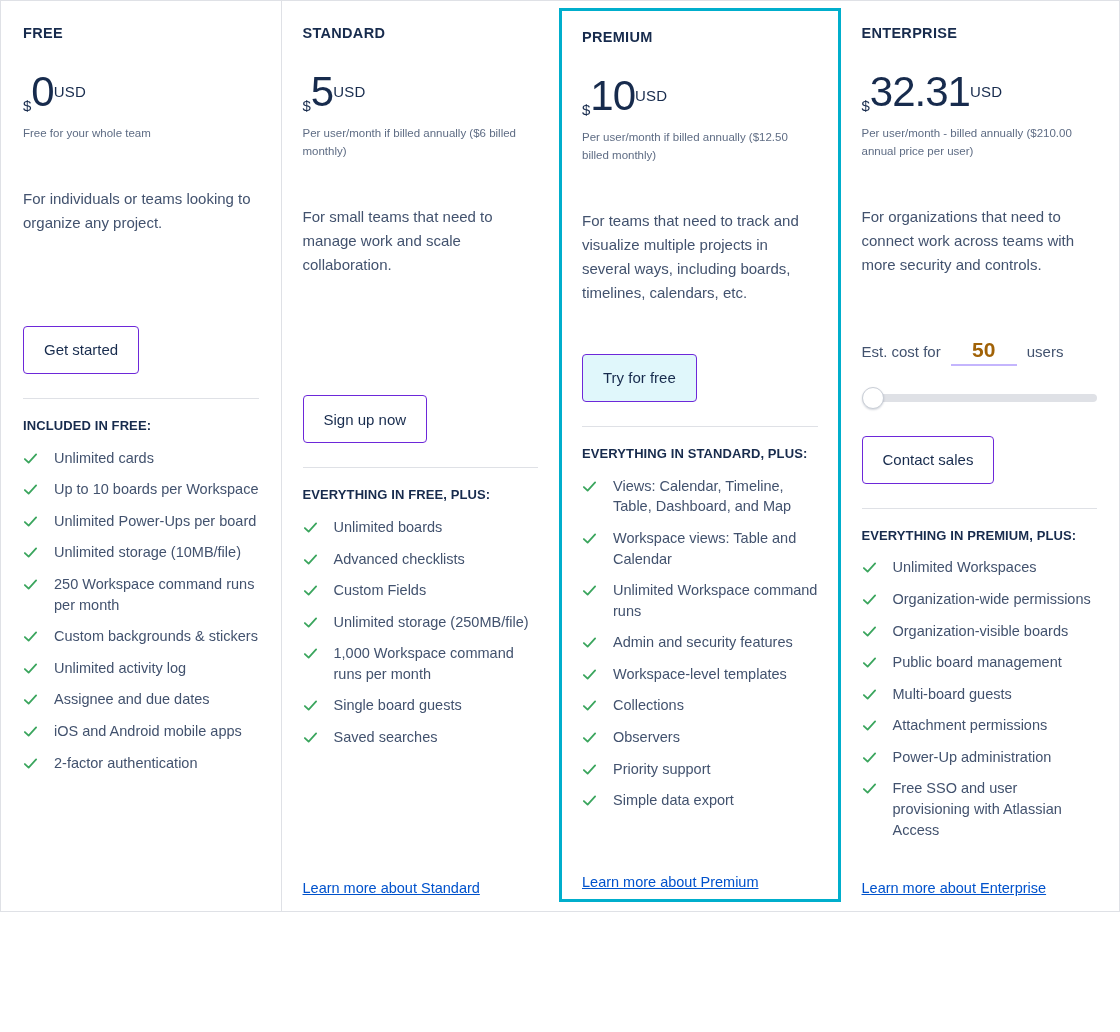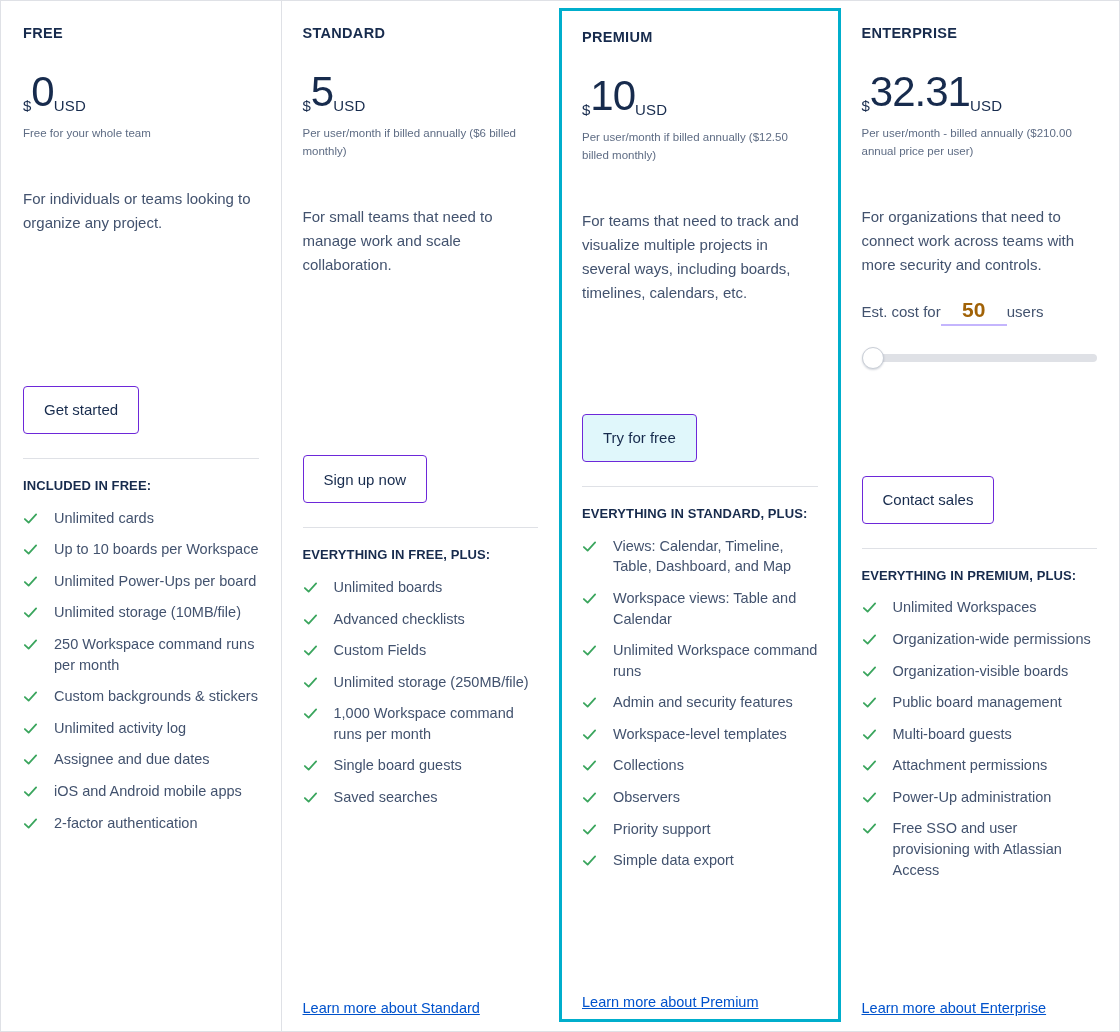--- a/index.html
+++ b/index.html
@@ -8,21 +8,21 @@
     width: 1120px;
     height: 1032px;
     background: #ffffff;
     font-family: "Liberation Sans", sans-serif;
     -webkit-font-smoothing: antialiased;
   }
 
   #pricing-table {
     position: relative;
     width: 1120px;
-    height: 1032px;
+    height: 912px;
     display: flex;
     border: 1px solid #dfe1e6;
     border-left: 1px solid #dfe1e6;
     background: #ffffff;
   }
 
   .plan-column {
     position: relative;
     flex: 1 1 0;
     min-width: 0;
@@ -84,21 +84,21 @@
     color: #172b4d;
     letter-spacing: -1px;
     line-height: 1;
   }
   .unit {
     font-size: 15px;
     color: #172b4d;
     font-weight: 400;
     align-self: flex-end;
     position: relative;
-    bottom: 2px;
+    bottom: 16px;
     letter-spacing: 0.2px;
   }
 
   .billing-note {
     font-size: 11.5px;
     line-height: 1.55;
     color: #5e6c84;
     margin-bottom: 16px;
     min-height: 18px;
   }
@@ -112,21 +112,22 @@
 
   
   .estimator {
     margin-top: 20px;
   }
   .estimator-row {
     display: flex;
     align-items: center;
     font-size: 15px;
     color: #42526e;
-    gap: 0;
+    gap: 10px;
+    margin-top: 40px;
   }
   .estimator-value {
     font-size: 21px;
     font-weight: 700;
     color: #a16207;
     border: none;
     border-bottom: 2px solid #c4b5fd;
     width: 66px;
     text-align: center;
     padding: 0 0 2px 0;

